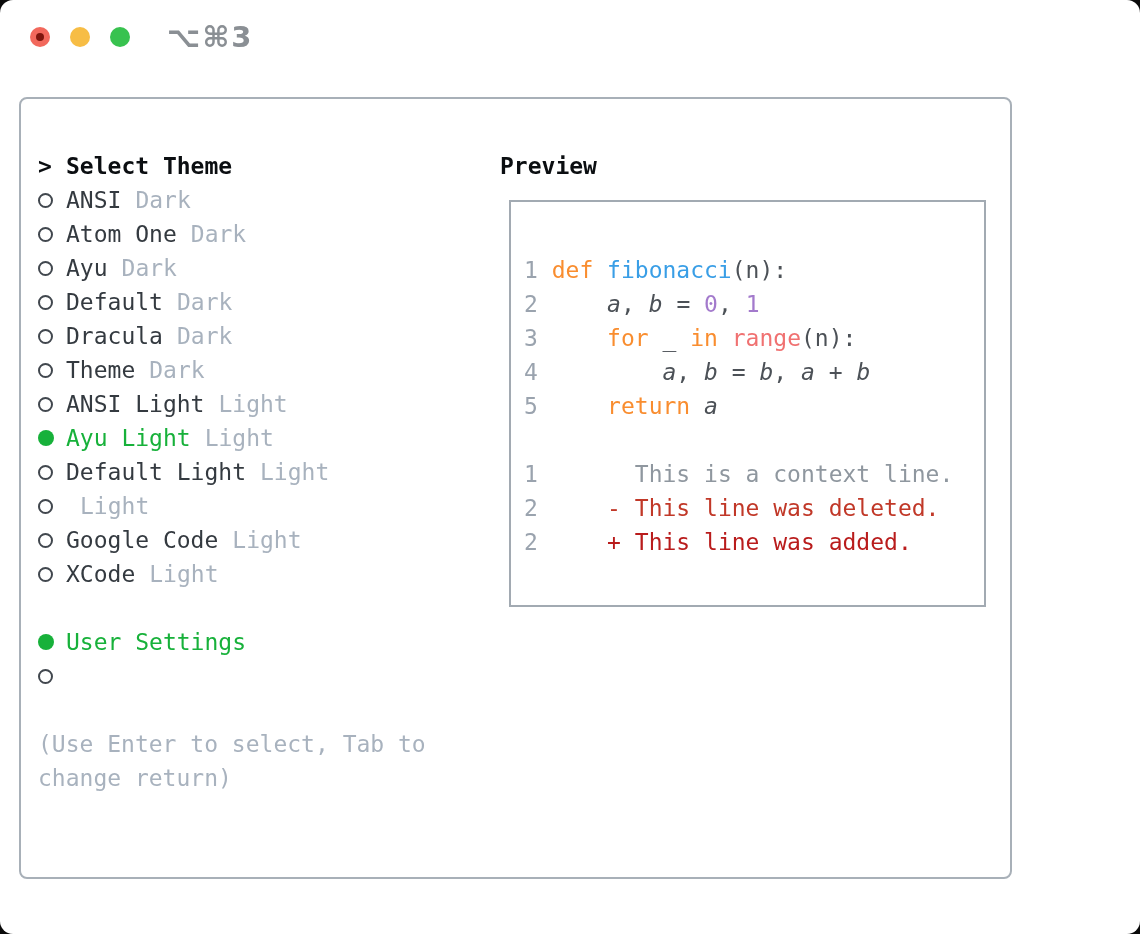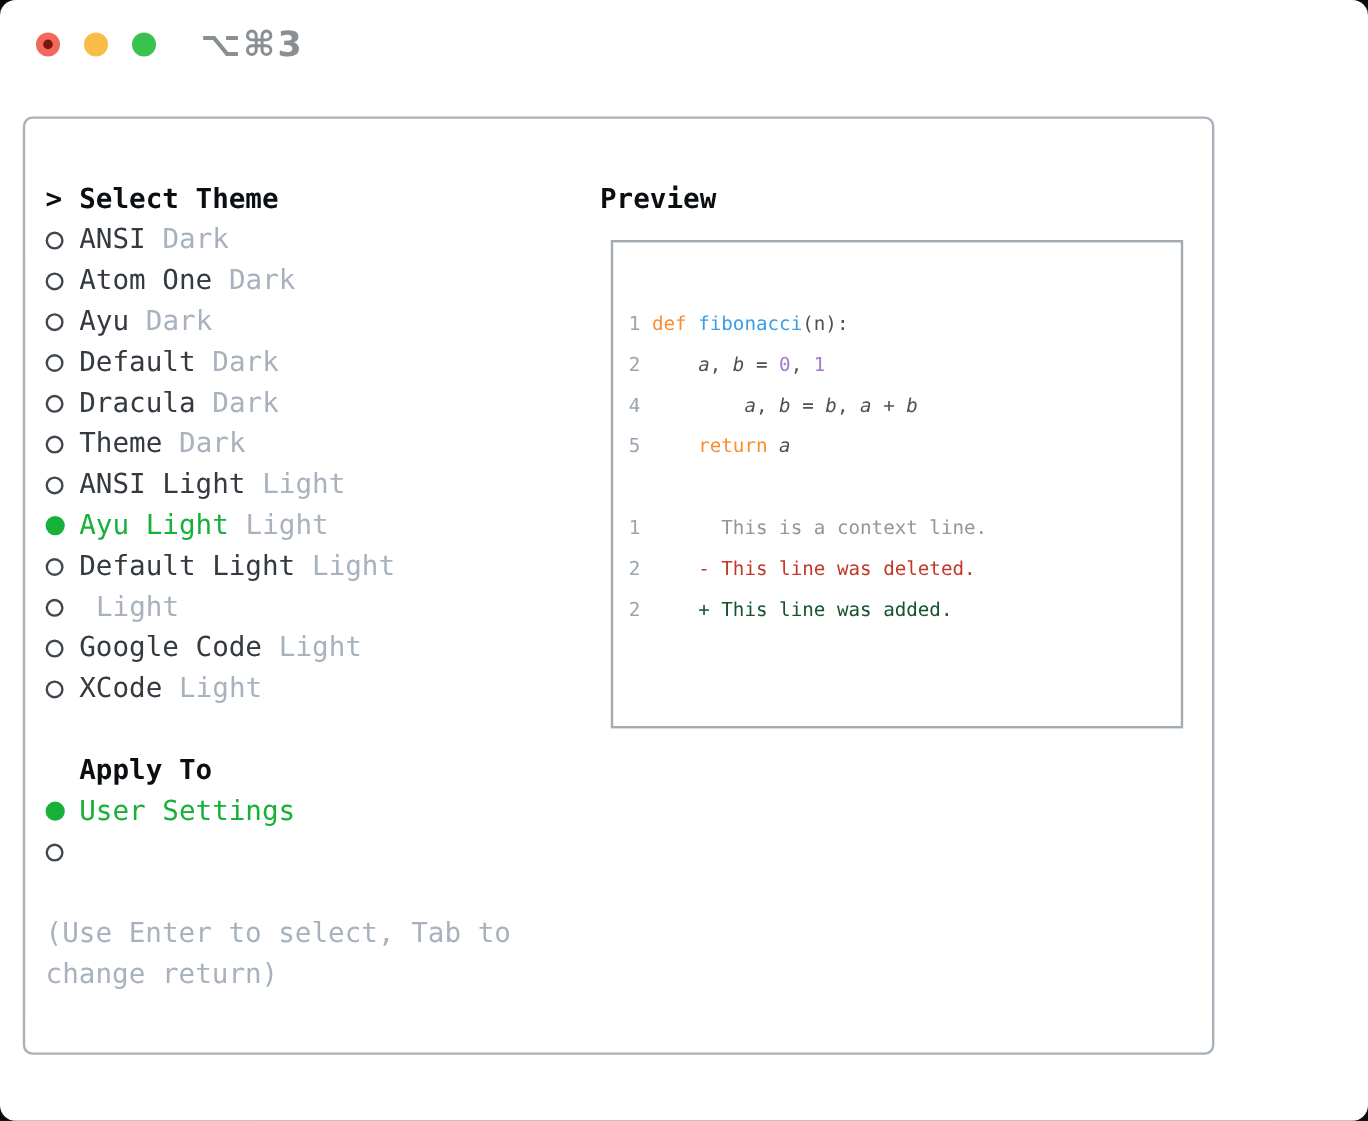--- a/index.html
+++ b/index.html
@@ -22,21 +22,21 @@
   .prompt{color:#0b0e11;font-weight:bold;}
   .hdr{color:#0b0e11;font-weight:bold;}
   .tname{color:#343a40;}
   .ttag{color:#a8b2be;margin-left:14px;}
   .sel .tname{color:#17b13a;}
   .help{color:#a8b2be;}
   
   .preview-label{position:absolute;left:479px;top:50px;}
   .preview-box{position:absolute;left:488px;top:101px;width:473px;height:403px;border:2px solid #a2aab2;background:#fff;}
   .code{padding:51px 0 0 13px;}
-  .code-line{height:34px;font-size:16px;line-height:34px;white-space:pre;}
+  .code-line{height:34px;font-size:23px;line-height:34px;white-space:pre;}
   .tok{white-space:pre;}
   .tok-lineno{color:#9aa3ae;}
   .tok-plain{color:#4c5157;}
   .tok-keyword{color:#f98d2f;}
   .tok-function{color:#399ee6;}
   .tok-builtin{color:#f07171;}
   .tok-number{color:#a37acc;}
   .tok-variable{color:#4c5157;font-style:italic;}
   .tok-context{color:#8f979f;}
   .tok-deleted{color:#c13828;}
@@ -119,24 +119,20 @@
         <span class="ttag">Light</span>
       </div>
       <div class="row">
         <span class="marker"><span class="radio"></span></span>
         <span class="tname">XCode</span>
         <span class="ttag">Light</span>
       </div>
 
       <div class="row"></div>
 
-      <div class="row">
-        <span class="marker"></span>
-        <span class="hdr">Apply To</span>
-      </div>
       <div class="row sel">
         <span class="marker"><span class="radio radio-filled"></span></span>
         <span class="tname" style="color: rgb(23, 177, 58);">User Settings</span>
       </div>
       <div class="row">
         <span class="marker"><span class="radio"></span></span>
       </div>
 
       <div class="row"></div>
 
@@ -148,30 +144,31 @@
       <span class="hdr">Preview</span>
     </div>
 
     <div class="preview-box">
       <div class="code">
 
         <div class="code-line"><span class="tok tok-lineno" style="color: rgb(154, 163, 174);">1 </span><span class="tok tok-keyword" style="color: rgb(249, 141, 47);">def </span><span class="tok tok-function" style="color: rgb(57, 158, 230);">fibonacci</span><span class="tok tok-plain" style="color: rgb(76, 81, 87);">(n):</span></div>
 
         <div class="code-line"><span class="tok tok-lineno" style="color: rgb(154, 163, 174);">2</span><span class="tok tok-plain">     </span><span class="tok tok-variable" style="color: rgb(76, 81, 87);">a</span><span class="tok tok-plain">, </span><span class="tok tok-variable">b</span><span class="tok tok-plain"> = </span><span class="tok tok-number" style="color: rgb(163, 122, 204);">0</span><span class="tok tok-plain">, </span><span class="tok tok-number">1</span></div>
 
+        <div class="code-line"><span class="tok tok-lineno">3</span><span class="tok tok-plain">     </span><span class="tok tok-keyword">for</span><span class="tok tok-plain"> _ </span><span class="tok tok-keyword">in</span><span class="tok tok-plain"> </span><span class="tok tok-builtin" style="color: rgb(240, 113, 113);">range</span><span class="tok tok-plain">(n):</span></div>
 
         <div class="code-line"><span class="tok tok-lineno">4</span><span class="tok tok-plain">         </span><span class="tok tok-variable">a</span><span class="tok tok-plain">, </span><span class="tok tok-variable">b</span><span class="tok tok-plain"> = </span><span class="tok tok-variable">b</span><span class="tok tok-plain">, </span><span class="tok tok-variable">a</span><span class="tok tok-plain"> + </span><span class="tok tok-variable">b</span></div>
 
         <div class="code-line"><span class="tok tok-lineno">5</span><span class="tok tok-plain">     </span><span class="tok tok-keyword">return</span><span class="tok tok-plain"> </span><span class="tok tok-variable">a</span></div>
 
         <div class="code-line"></div>
 
         <div class="code-line"><span class="tok tok-lineno">1</span><span class="tok tok-plain">       </span><span class="tok tok-context" style="color: rgb(143, 151, 159); text-align: right;">This is a context line.</span></div>
 
         <div class="code-line"><span class="tok tok-lineno">2</span><span class="tok tok-plain">     </span><span class="tok tok-deleted" style="color: rgb(193, 56, 40);">- This line was deleted.</span></div>
 
-        <div class="code-line"><span class="tok tok-lineno">2</span><span class="tok tok-plain">     </span><span class="tok tok-added" style="color: #14532d;">+ This line was added.</span></div>
+        <div class="code-line"><span class="tok tok-lineno">2</span><span class="tok tok-plain">     </span><span class="tok tok-added" style="color: #b91c1c;">+ This line was added.</span></div>
 
       </div>
     </div>
 
   </div>
 </div>
 
 </body></html>

